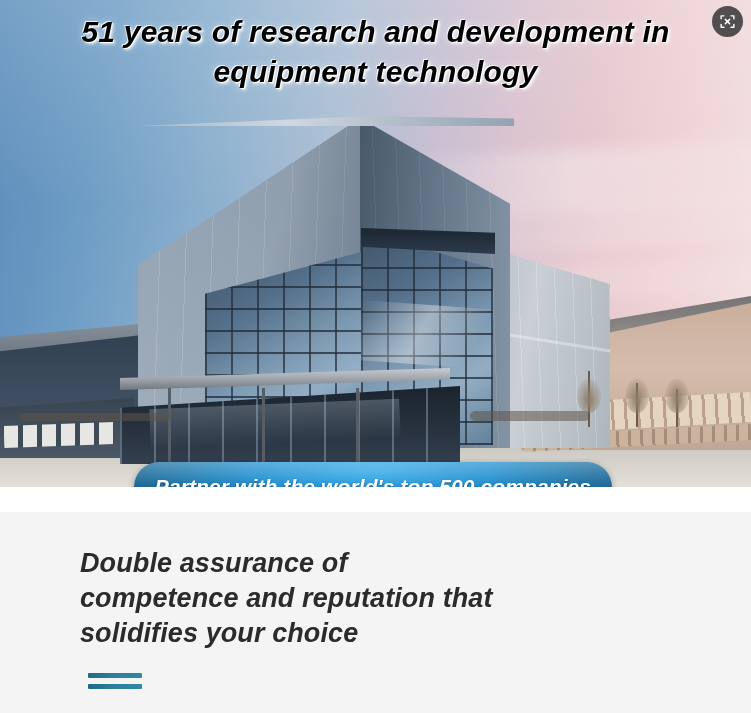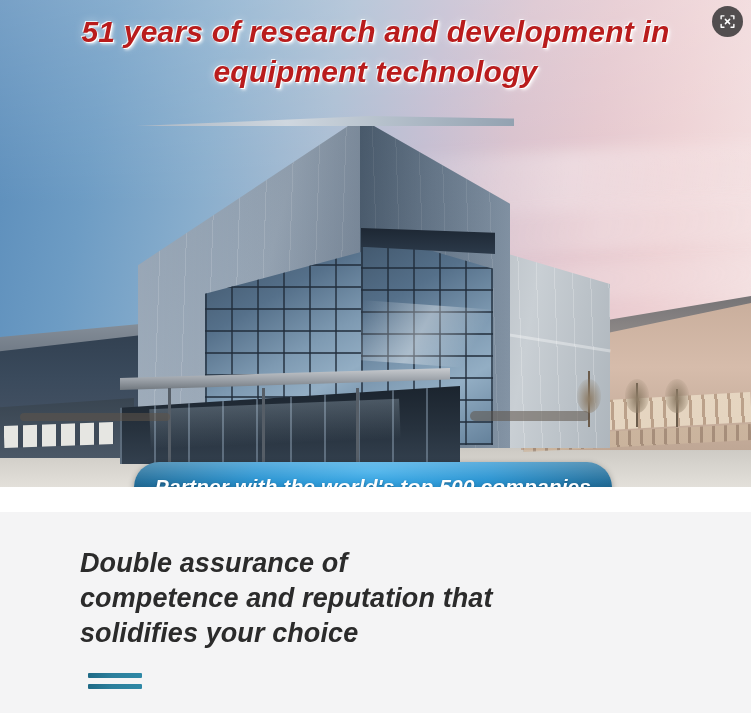--- a/index.html
+++ b/index.html
@@ -205,21 +205,21 @@
     background:repeating-linear-gradient(90deg,#e6e6e2 0 14px, #3e4a58 14px 19px);
     transform:rotate(-2deg);
   }
 
   
   .headline{
     position:absolute;left:0;top:12px;width:751px;
     text-align:center;
     font-size:30px;line-height:40px;
     font-weight:700;font-style:italic;
-    color:#b91c1c;
+    color:#000000;
     letter-spacing:.2px;
     text-shadow:
       1px 1px 0 rgba(255,255,255,.95),
       -1px -1px 0 rgba(255,255,255,.8),
       2px 2px 3px rgba(255,255,255,.75),
       0 0 10px rgba(255,255,255,.55);
     padding:0 16px;box-sizing:border-box;
     white-space:pre-line;
   }
 

